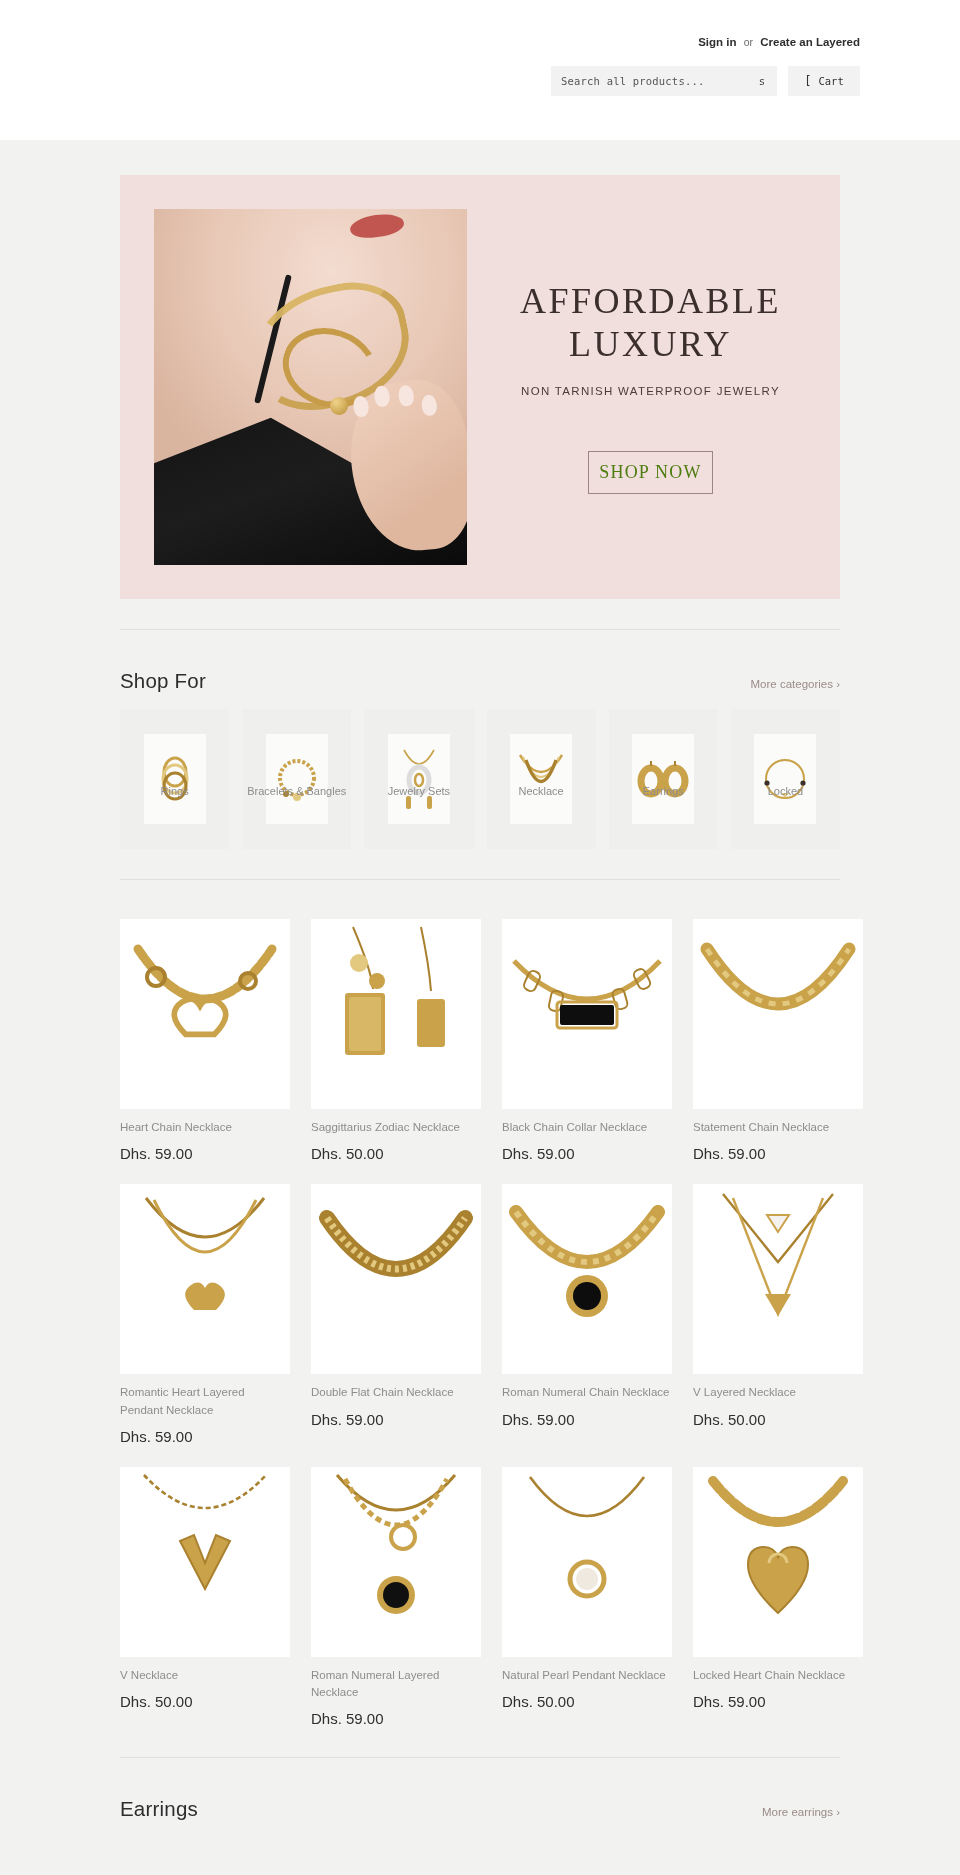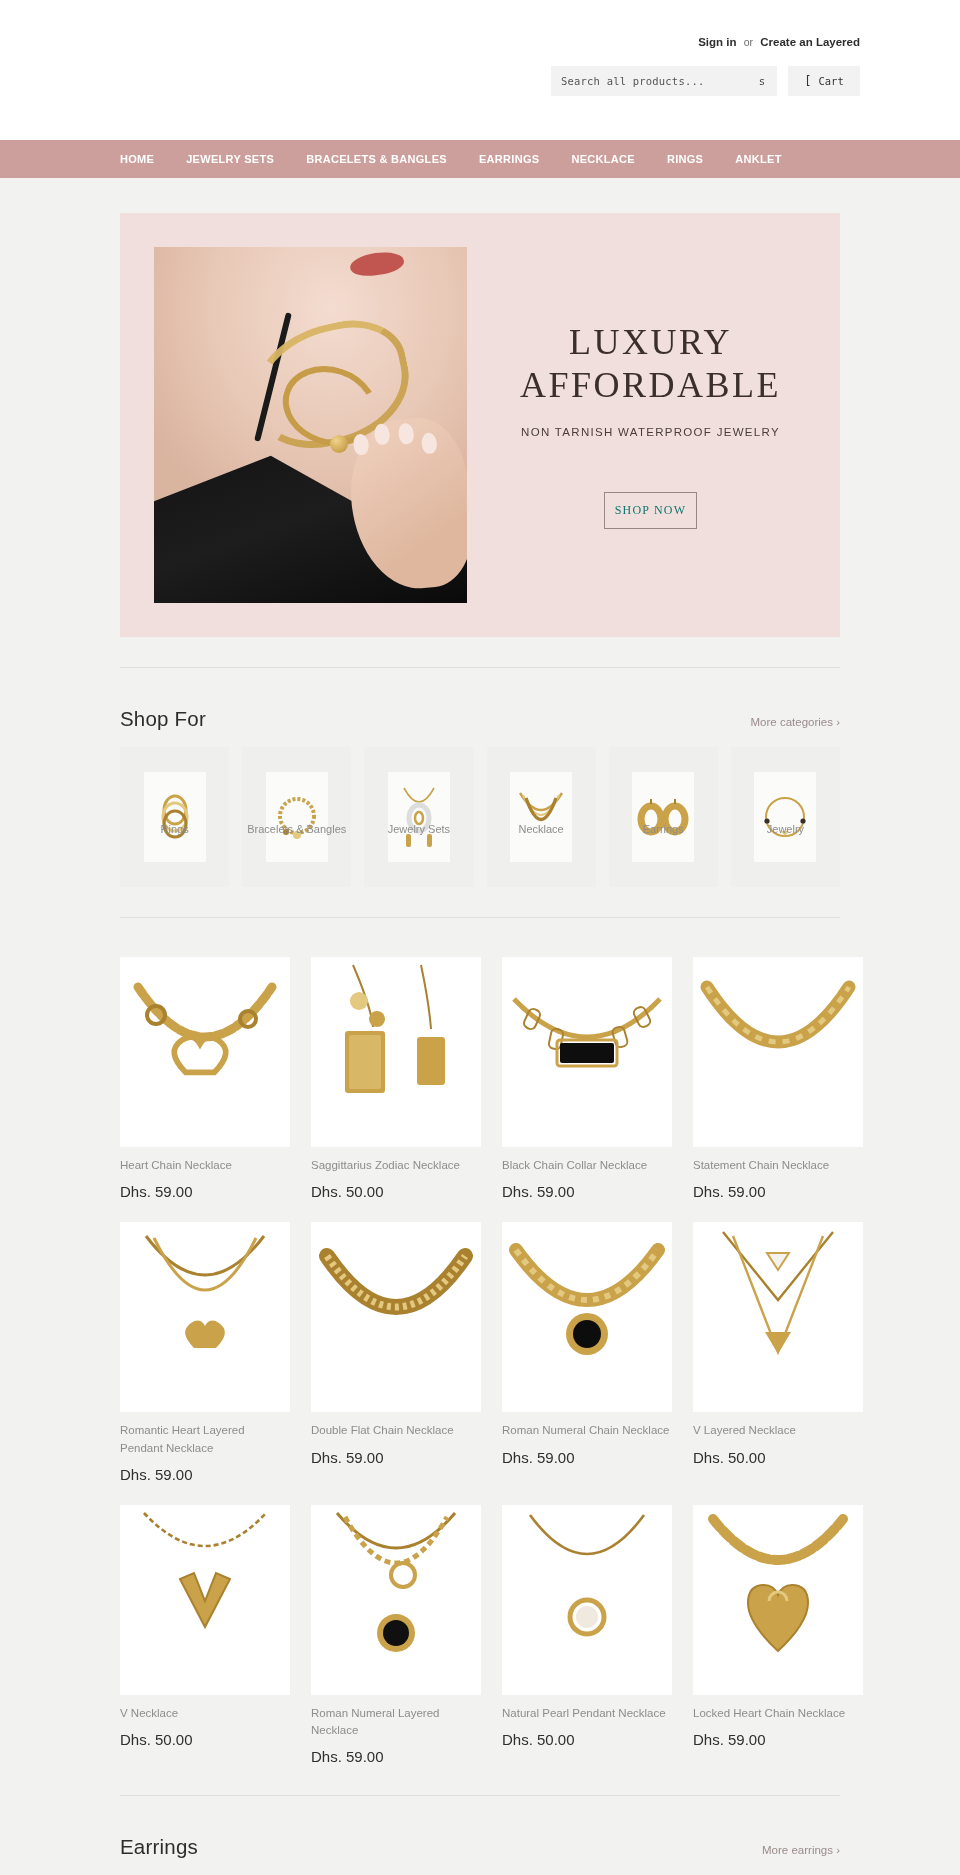--- a/index.html
+++ b/index.html
@@ -261,23 +261,23 @@
     letter-spacing: 1.3px;
     color: #4a3d39;
   }
   .hero-btn {
     display: inline-block;
     margin-top: 54px;
     padding: 10px 10px;
     border: 1px solid #9c8681;
     background: transparent;
     font-family: "Liberation Serif", serif;
-    font-size: 12px;
+    font-size: 18px;
     letter-spacing: 1.2px;
-    color: #0f766e;
+    color: #4d7c0f;
     cursor: pointer;
   }
 
   
   .section { margin-top: 30px; }
   .section-rule {
     border-top: 1px solid #e0e0e0;
     margin-top: 30px;
     padding-top: 39px;
   }
@@ -385,31 +385,20 @@
         </div>
         <button class="cart-btn">
           <span class="cart-icon">[</span>
           <span>Cart</span>
         </button>
       </div>
 
     </div>
   </div>
 
-  <div class="nav">
-    <div class="nav-inner" id="nav-inner">
-        <a class="nav-item" href="#">HOME</a>
-        <a class="nav-item" href="#">JEWELRY SETS</a>
-        <a class="nav-item" href="#">BRACELETS &amp; BANGLES</a>
-        <a class="nav-item" href="#">EARRINGS</a>
-        <a class="nav-item" href="#">NECKLACE</a>
-        <a class="nav-item" href="#">RINGS</a>
-        <a class="nav-item" href="#">ANKLET</a>
-      </div>
-  </div>
 
   <div class="content">
 
     <div class="hero">
       <div class="hero-photo">
         <div class="skin"></div>
         <div class="lips"></div>
         <div class="shoulder-strap"></div>
         <div class="chain"></div>
         <div class="chain2"></div>
@@ -417,22 +406,22 @@
         <div class="dress"></div>
         <div class="hand">
           <div class="nail" style="left:8px;  top:10px;"></div>
           <div class="nail" style="left:30px; top:2px;"></div>
           <div class="nail" style="left:54px; top:4px;"></div>
           <div class="nail" style="left:76px; top:16px;"></div>
         </div>
       </div>
       <div class="hero-text">
         <div class="hero-title">
+          <div>AFFORDABLE</div>
           <div>LUXURY</div>
-          <div>AFFORDABLE</div>
         </div>
         <div class="hero-sub">NON TARNISH WATERPROOF JEWELRY</div>
         <button class="hero-btn">SHOP NOW</button>
       </div>
     </div>
 
     <div class="section section-rule">
       <div class="section-head">
         <h2 class="section-title">Shop For</h2>
         <a class="section-more" href="#">More categories ›</a>
@@ -492,21 +481,21 @@
           </div>
           <div class="cat">
             <div class="cat-img">
               <svg width="52" height="52" viewBox="0 0 52 52">
       <circle cx="26" cy="26" r="19" fill="none" stroke="#c9a24a" stroke-width="2"></circle>
       <circle cx="8" cy="30" r="2.6" fill="#3a2f2a"></circle>
                 <circle cx="44" cy="30" r="2.6" fill="#3a2f2a"></circle>
       <path d="M26 45 l-4 -5 h8 z" fill="#e3c87f"></path>
               </svg>
             </div>
-            <div class="cat-label">Jewelry</div>
+            <div class="cat-label">Locked</div>
           </div>
         </div>
     </div>
 
     <div class="section section-rule">
       <div class="products" id="products">
           <div class="product">
             <div class="product-img">
               <svg width="170" height="190" viewBox="0 0 170 190">
       <path d="M18 30 Q85 130 152 30" fill="none" stroke="#c9a24a" stroke-width="9" stroke-dasharray="9 3" stroke-linecap="round"></path>

